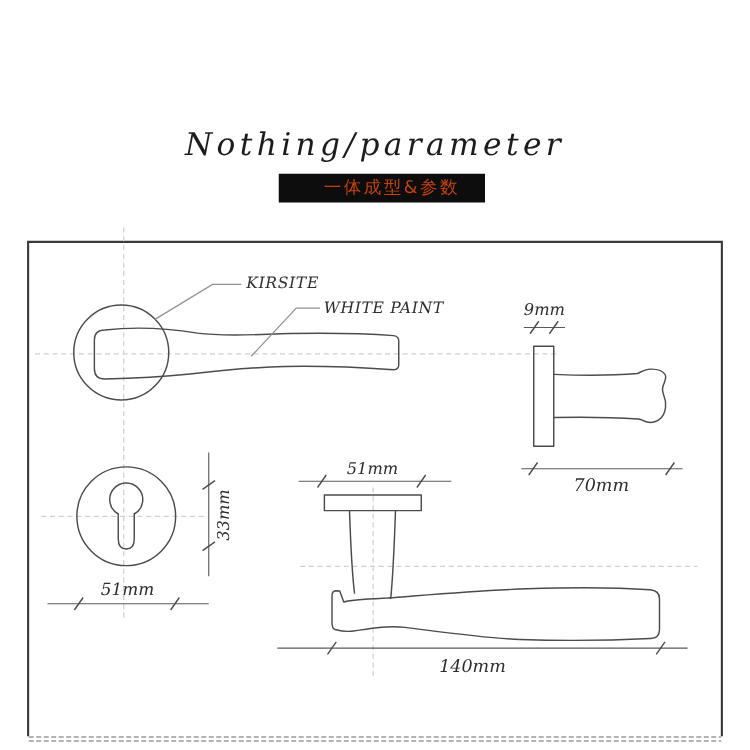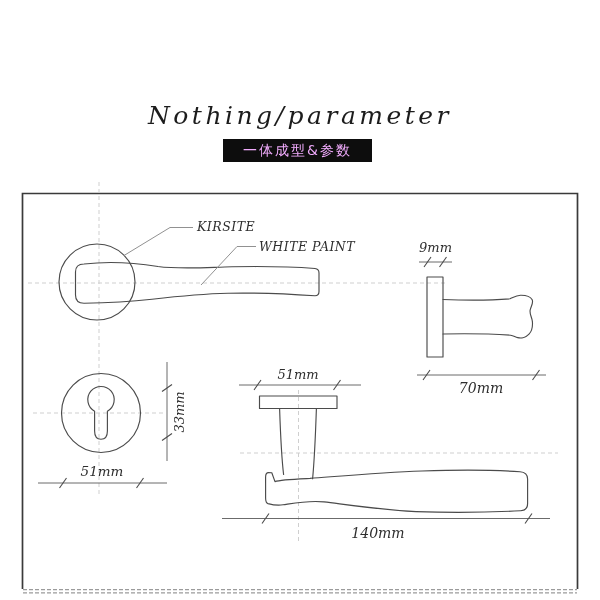--- a/index.html
+++ b/index.html
@@ -1,22 +1,22 @@
 <!DOCTYPE html>
 <html><head>
 <meta charset="utf-8">
 <style>
   html,body{margin:0;padding:0;background:#ffffff;}
   .page{position:relative;width:600px;height:600px;background:#ffffff;overflow:hidden;
         font-family:"DejaVu Serif", serif;}
   .title{position:absolute;top:101px;left:0;width:600px;text-align:center;
          font-style:italic;font-size:25px;letter-spacing:3.5px;color:#1c1c1c;white-space:nowrap;}
   .tag{position:absolute;top:139px;left:223px;width:149px;height:23px;line-height:23px;
-       background:#0d0d0d;color:#f0abfc;text-align:center;
-       font-family:"DejaVu Sans", sans-serif;font-size:14px;letter-spacing:2px;}
+       background:#0d0d0d;color:#c2410c;text-align:center;
+       font-family:"DejaVu Sans", sans-serif;font-size:14px;letter-spacing:2px;padding-left:16px;}
   svg{position:absolute;top:0;left:0;}
   svg text{font-family:"DejaVu Serif", serif;font-style:italic;fill:#2e2e2e;}
   .outline{fill:none;stroke:#4b4b4b;stroke-width:1.15;stroke-linejoin:round;stroke-linecap:round;}
   .frame{fill:none;stroke:#3a3a3a;stroke-width:1.7;}
   .cl{fill:none;stroke:#cfcfcf;stroke-width:1;stroke-dasharray:4 3;}
   .dim{fill:none;stroke:#5a5a5a;stroke-width:0.9;}
   .tick{fill:none;stroke:#4a4a4a;stroke-width:1.1;}
   .leader{fill:none;stroke:#919191;stroke-width:1;}
   .band{fill:none;stroke:#9b9b9b;stroke-width:1.3;stroke-dasharray:4 2;}
 </style>

